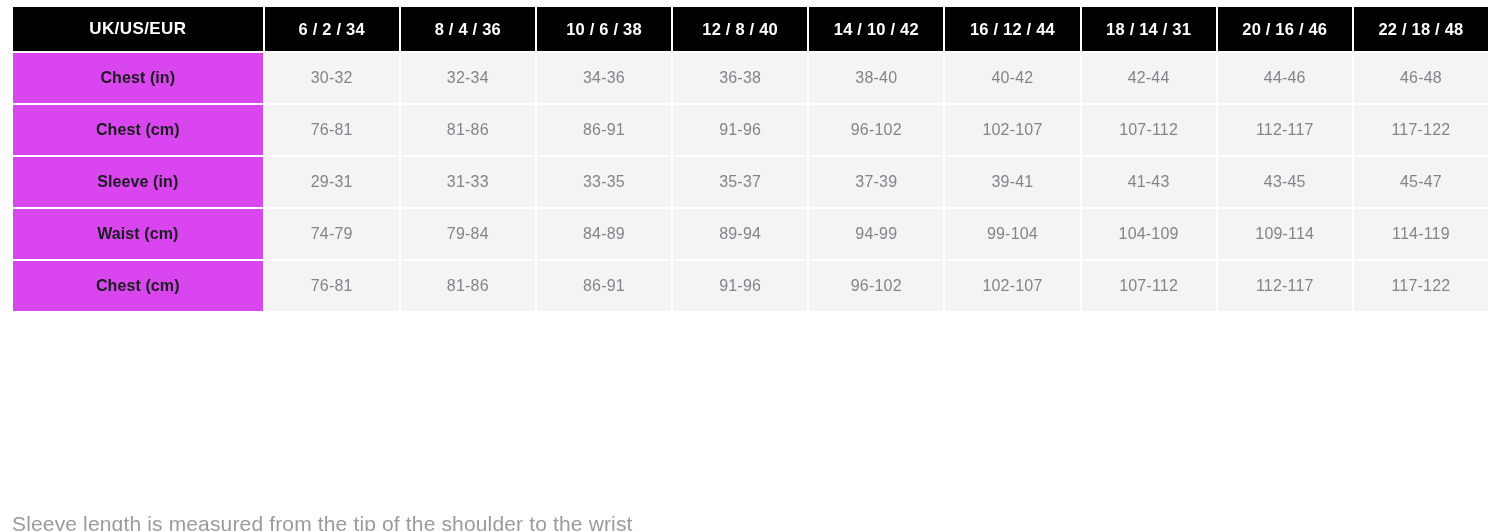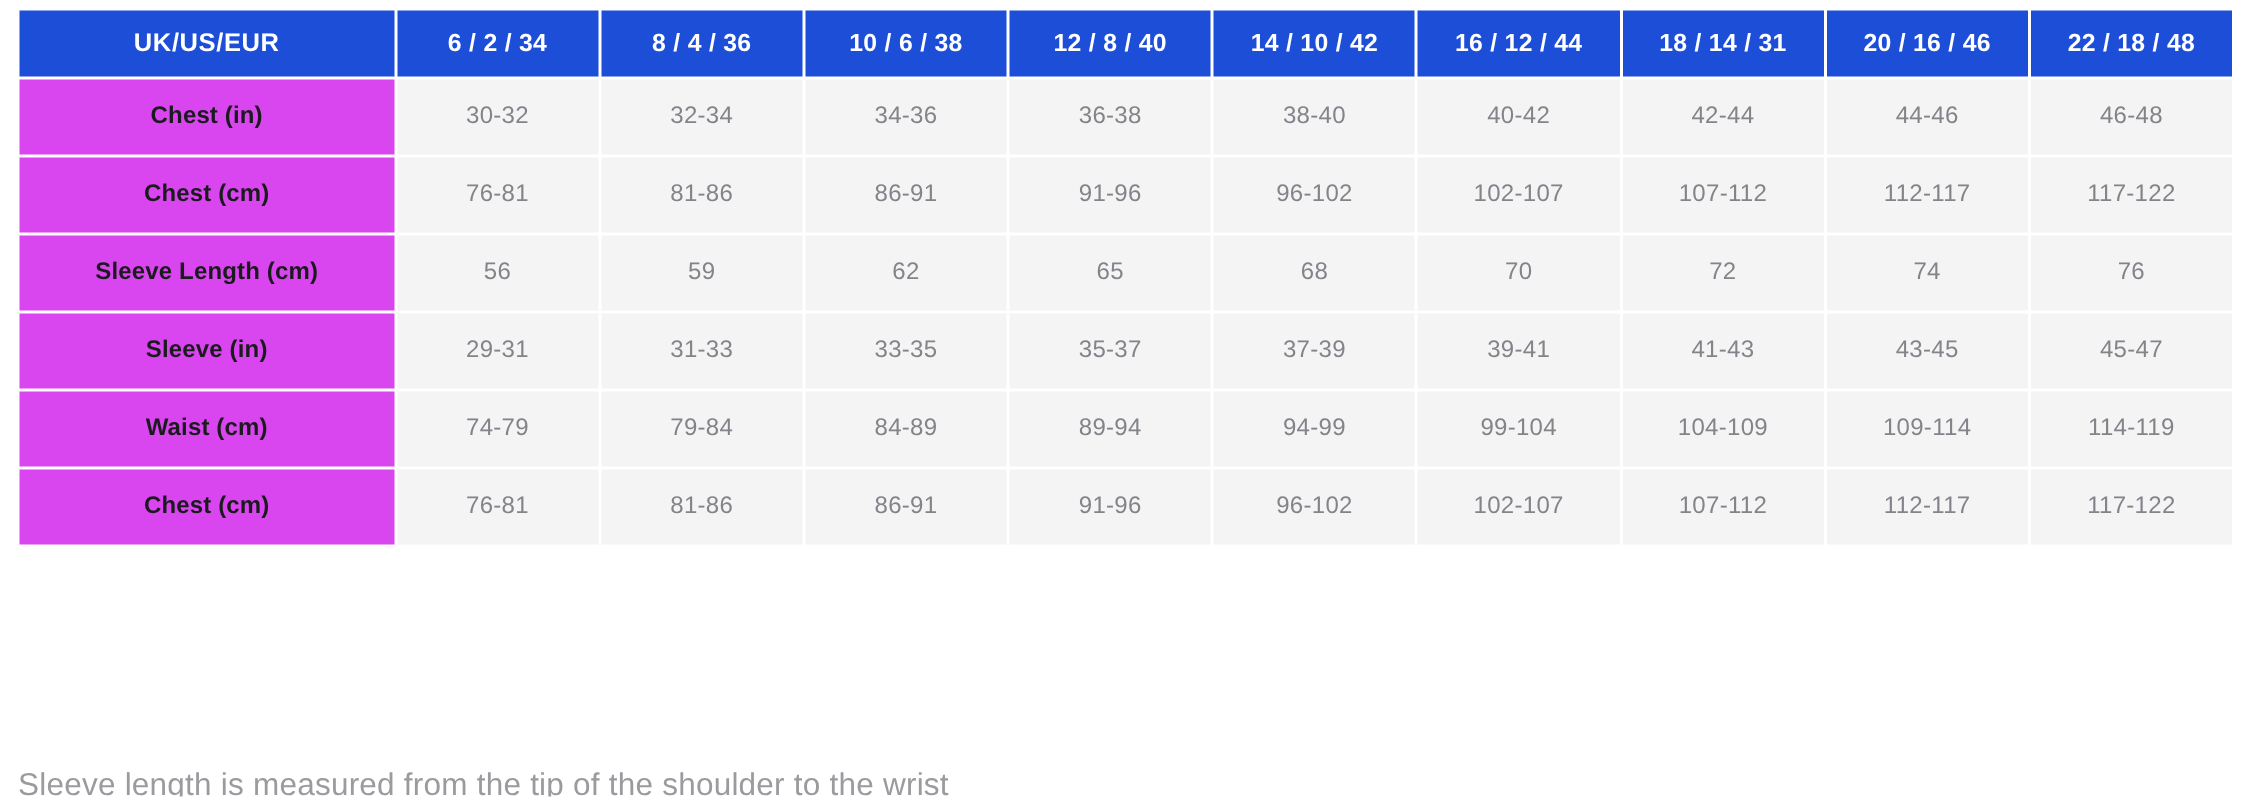--- a/index.html
+++ b/index.html
@@ -31,21 +31,21 @@
   }
 
   .size-table th,
   .size-table td {
     padding: 0;
     margin: 0;
   }
 
   
   thead th {
-    background: #1d4ed8;
+    background: #000000;
     color: #ffffff;
     height: 44px;
     font-size: 16.5px;
     font-weight: bold;
     letter-spacing: 0.2px;
     text-align: center;
     vertical-align: middle;
     white-space: nowrap;
   }
   thead th.corner-head {
@@ -149,32 +149,20 @@
         <td class="data-cell">86-91</td>
         <td class="data-cell">91-96</td>
         <td class="data-cell">96-102</td>
         <td class="data-cell">102-107</td>
         <td class="data-cell">107-112</td>
         <td class="data-cell">112-117</td>
         <td class="data-cell">117-122</td>
       </tr>
 
 
-      <tr>
-        <th class="row-label">Sleeve Length (cm)</th>
-        <td class="data-cell">56</td>
-        <td class="data-cell">59</td>
-        <td class="data-cell">62</td>
-        <td class="data-cell">65</td>
-        <td class="data-cell">68</td>
-        <td class="data-cell">70</td>
-        <td class="data-cell">72</td>
-        <td class="data-cell">74</td>
-        <td class="data-cell">76</td>
-      </tr>
 
       <tr>
         <th class="row-label">Sleeve (in)</th>
         <td class="data-cell">29-31</td>
         <td class="data-cell">31-33</td>
         <td class="data-cell">33-35</td>
         <td class="data-cell">35-37</td>
         <td class="data-cell">37-39</td>
         <td class="data-cell">39-41</td>
         <td class="data-cell">41-43</td>

